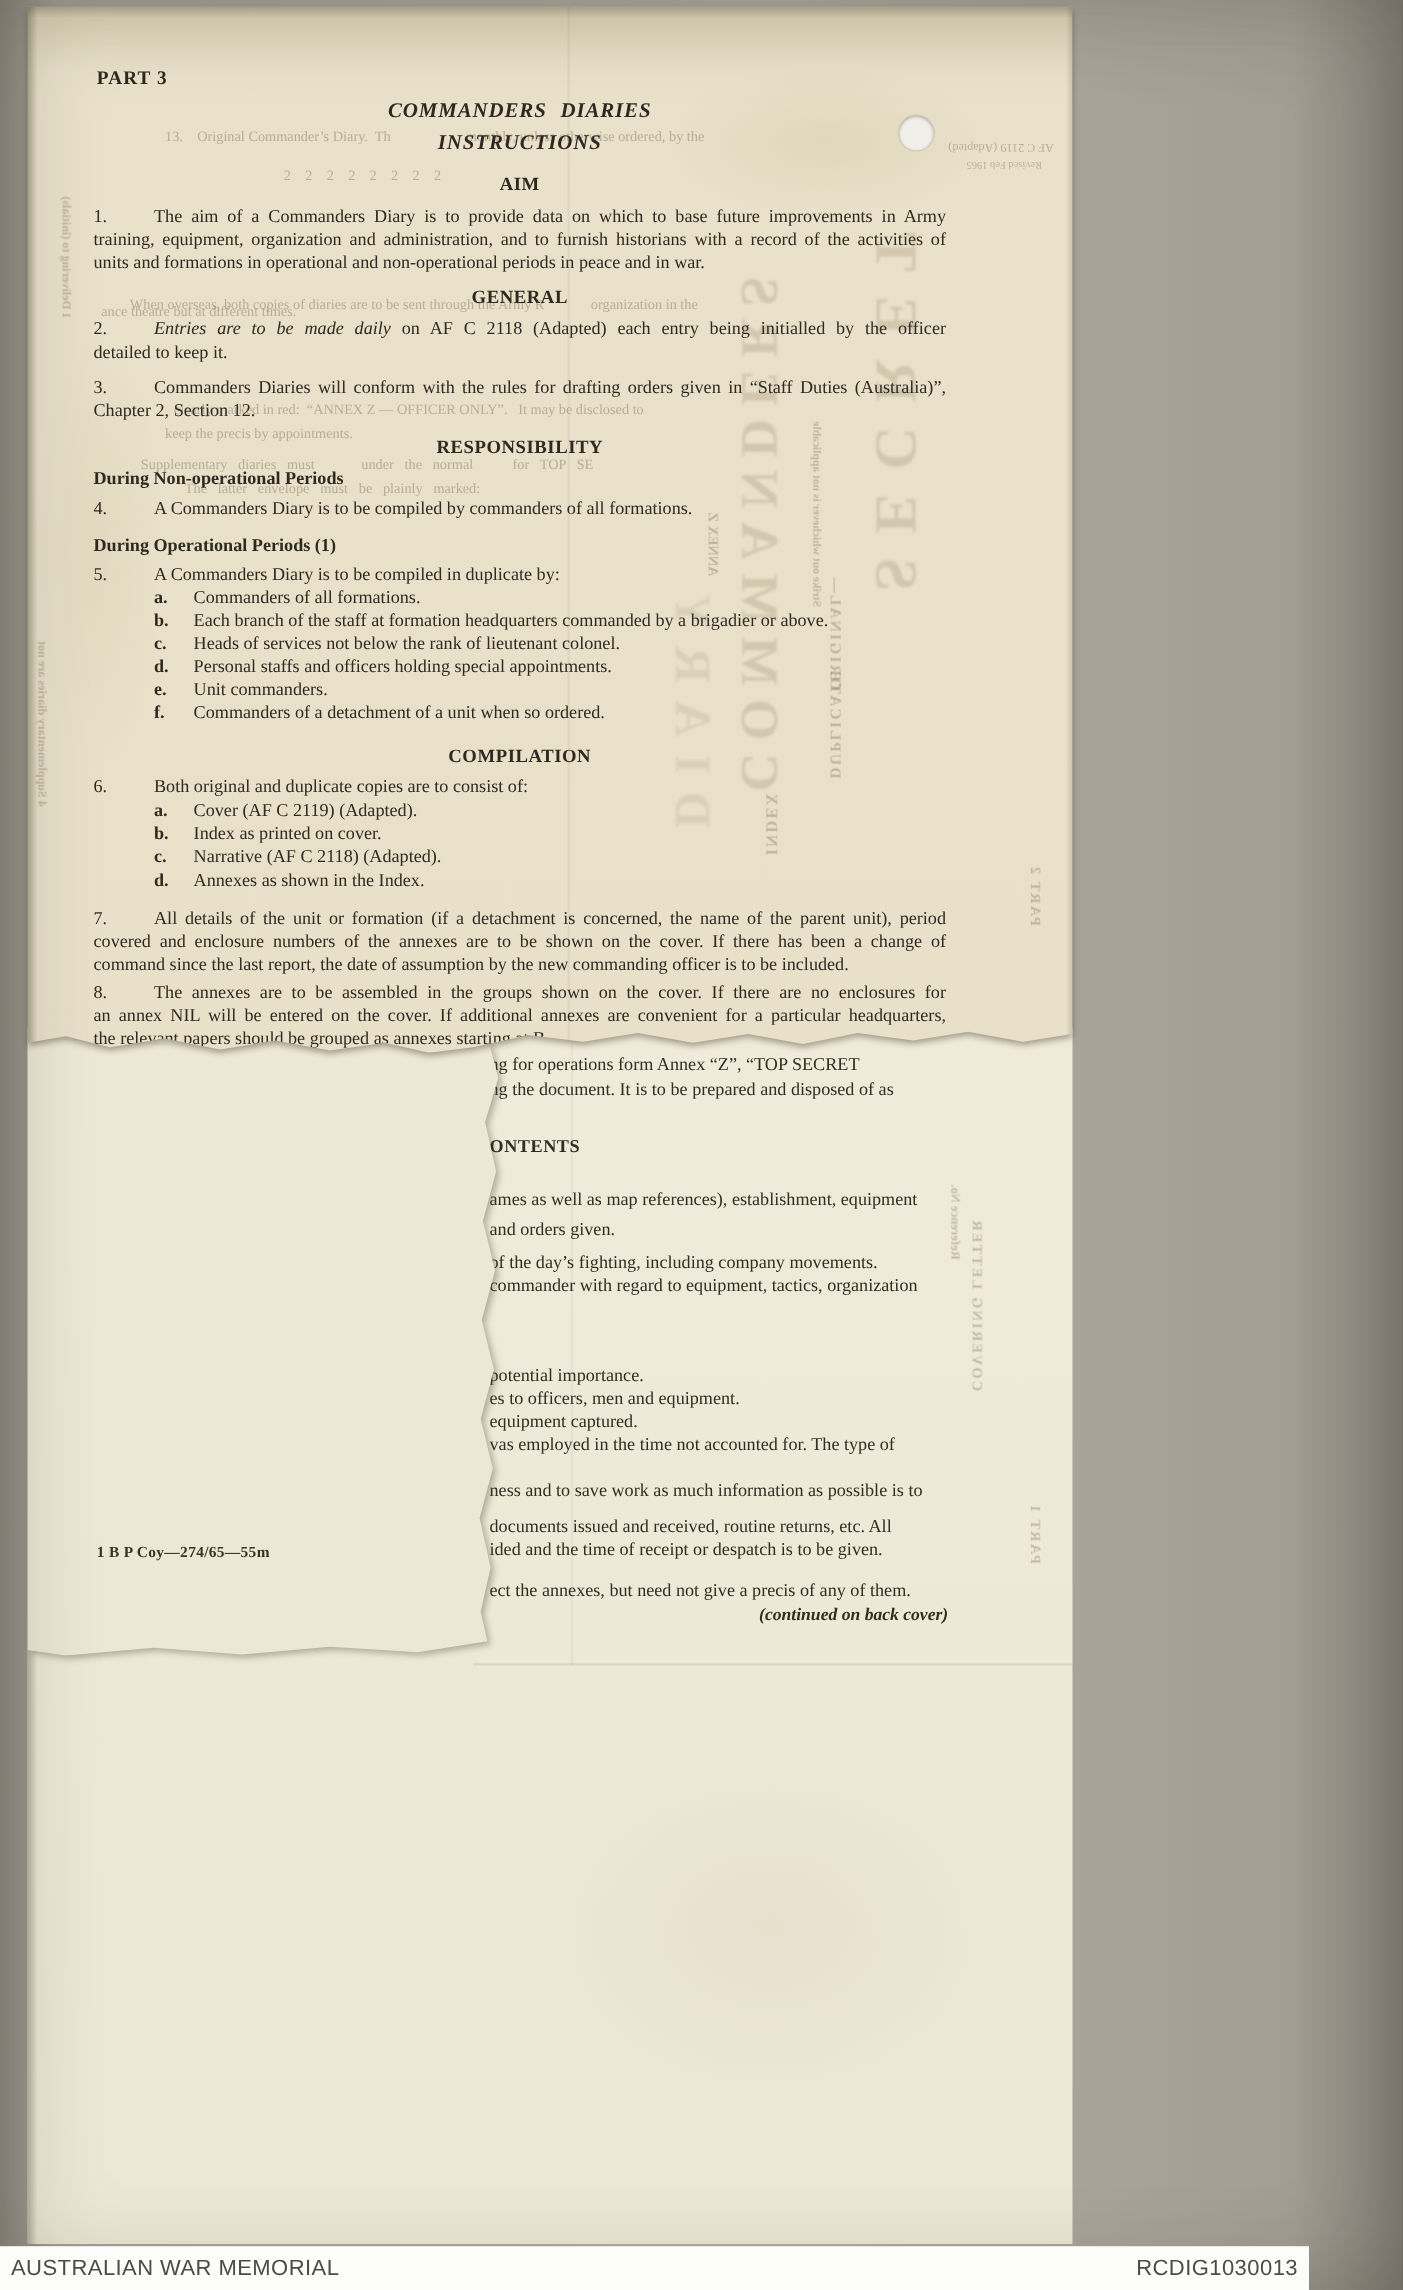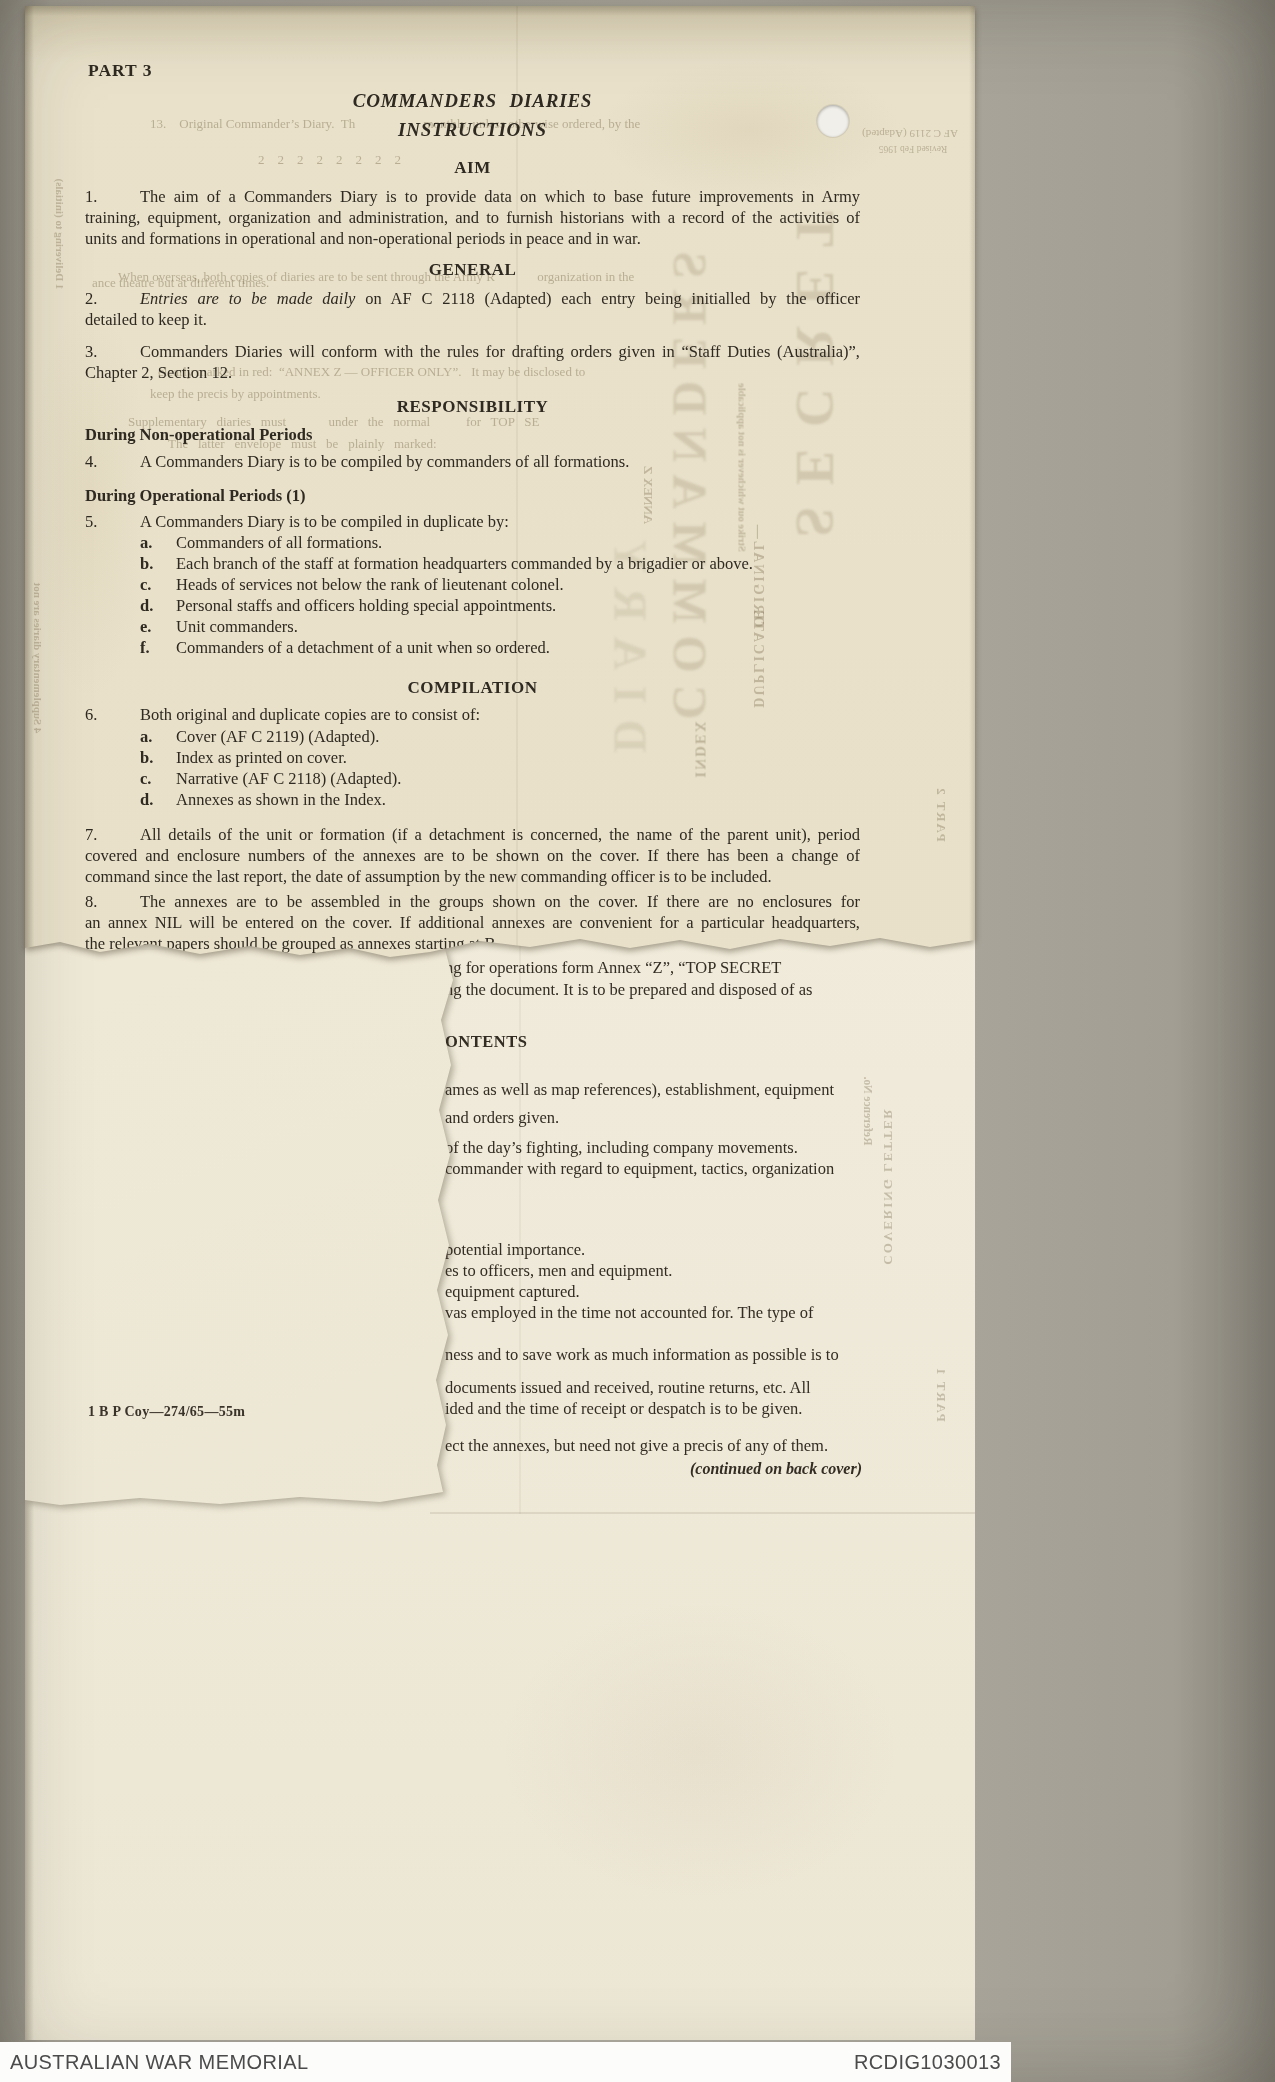--- a/index.html
+++ b/index.html
@@ -34,21 +34,21 @@
   .frag-right{position:absolute;left:442px;width:420px;text-align:right;font-style:italic;font-weight:bold;font-size:16px;color:#332c22;}
   .imprint{position:absolute;left:88px;top:1404px;font-size:14px;font-weight:bold;letter-spacing:.3px;color:#3a332a;}
   .hole{position:absolute;left:817px;top:105px;width:32px;height:32px;border-radius:50%;background:#f0efe9;
     box-shadow:inset 0 1px 3px rgba(0,0,0,.3),0 0 0 1px rgba(0,0,0,.08);}
   .gl{position:absolute;white-space:pre;font-size:13px;color:rgba(112,98,68,.40);filter:blur(.5px);}
   .gv{position:absolute;text-align:center;transform:rotate(90deg) scaleX(-1);color:rgba(118,102,72,.20);font-weight:bold;filter:blur(1px);}
   .gvs{color:rgba(115,100,70,.34);filter:blur(.5px);}
   .gm{position:absolute;transform:rotate(180deg);color:rgba(112,98,68,.38);filter:blur(.4px);white-space:pre;text-align:center;}
   .crease{position:absolute;pointer-events:none;}
   .stain{position:absolute;border-radius:50%;pointer-events:none;}
-  .footer{position:absolute;left:0;top:2042px;width:1011px;height:40px;background:#fcfcfb;z-index:60;
+  .footer{position:absolute;left:0;top:2042px;width:1190px;height:40px;background:#fcfcfb;z-index:60;
     display:flex;justify-content:space-between;align-items:center;padding:0 10px;box-sizing:border-box;
     font-family:"Liberation Sans","DejaVu Sans",sans-serif;font-size:20px;color:#4b4b4b;letter-spacing:.4px;}
   em{font-style:italic;}
 </style>
 </head>
 <body>
 
 <div class="scene">
 
   <div class="sheet frag-sheet">

